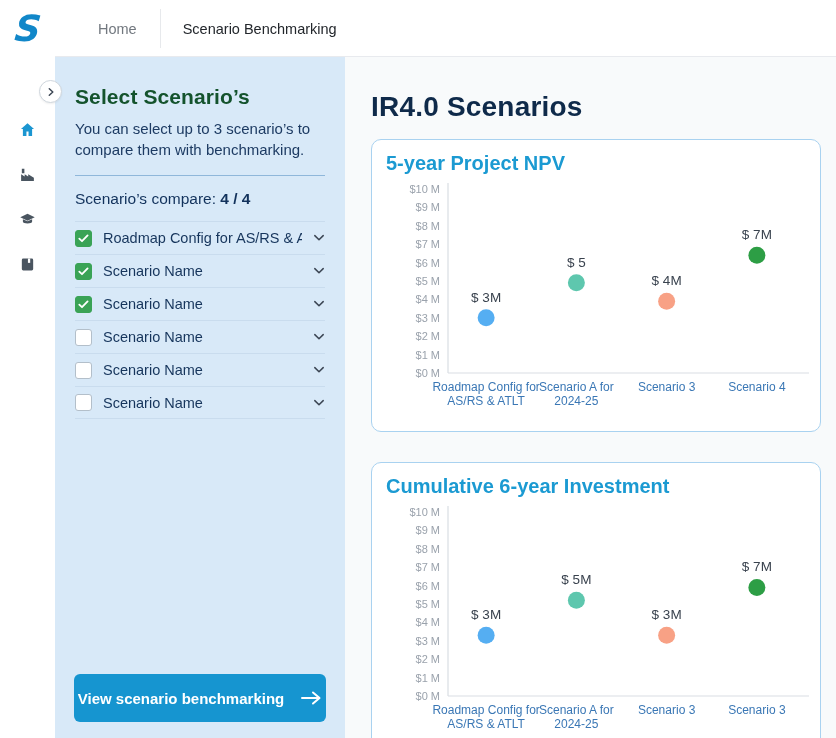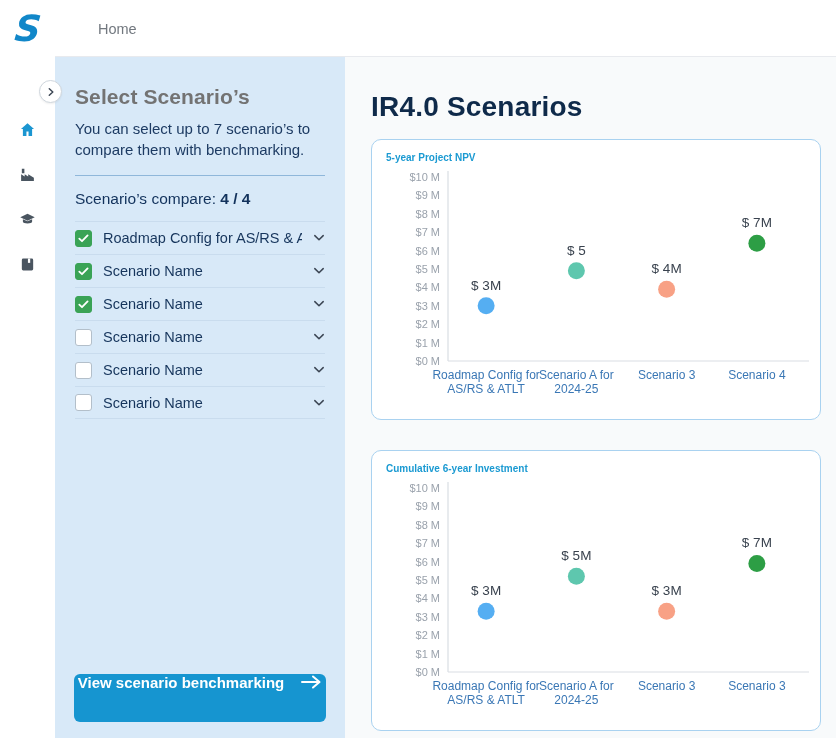--- a/index.html
+++ b/index.html
@@ -25,57 +25,58 @@
           padding-top:60px; gap:21px; flex:none; }
   .side .s-icon { width:24px; height:24px; display:flex; align-items:center; justify-content:center; cursor:pointer; }
   .side .s-icon svg { width:17px; height:17px; fill:#4a5560; }
   .side .s-icon.active svg { fill:#1b96d1; }
 
   
   .panel { width:290px; background:#d8e9f8; position:relative; padding:0 20px; flex:none; }
   .collapse-btn { position:absolute; left:-16px; top:23px; width:23px; height:23px; border-radius:50%;
                   background:#fff; border:1px solid #cfd6dd; display:flex; align-items:center;
                   justify-content:center; cursor:pointer; box-shadow:0 1px 2px rgba(0,0,0,.06); }
-  .panel h2 { margin-top:28px; font-size:21px; font-weight:700; color:#737373; letter-spacing:.1px; }
+  .panel h2 { margin-top:28px; font-size:21px; font-weight:700; color:#14532d; letter-spacing:.1px; }
   .panel .desc { margin-top:10px; font-size:15px; line-height:1.38; color:#1d3b63; }
   .divider { margin-top:15px; border-top:1px solid #8fb7da; }
   .selected { margin-top:14px; font-size:15.5px; color:#12325c; }
   .selected b { font-weight:700;text-align:right; }
 
   .scn-list { margin-top:13px; }
   .scn-row { display:flex; align-items:center; height:33px; gap:11px; border-top:1px solid #c9dcee; cursor:pointer; }
   .scn-row:last-child { border-bottom:1px solid #c9dcee; }
   .cbx { width:17px; height:17px; border-radius:3px; background:#fff; border:1px solid #b3bfca;
          flex:none; display:flex; align-items:center; justify-content:center; cursor:pointer; }
   .cbx.checked { background:#3aa356; border-color:#3aa356; }
   .scn-label { flex:1; font-size:14.5px; color:#16355c; white-space:nowrap; overflow:hidden; }
   .scn-chev { flex:none; display:flex; cursor:pointer; }
 
   .view-btn { position:absolute; left:19px; right:19px; bottom:16px; height:48px; background:#1695d0;
               border:none; border-radius:6px; color:#fff; font-size:15px; font-weight:700;
-              font-family:"Liberation Sans", sans-serif; display:flex; 
+              font-family:"Liberation Sans", sans-serif; display:flex; align-items:center;
               justify-content:center; gap:16px; cursor:pointer; }
 
   
   .main { flex:1; background:#f8fafb; padding:20px 15px 0 26px; overflow:hidden; }
   .main h1 { font-size:28px; font-weight:800; color:#0f2a4a; margin:14px 0 16px 0; letter-spacing:.2px; }
   .card { width:450px; background:#fff; border:1.5px solid #a9d2f0; border-radius:10px;
           padding:12px 10px 6px 14px; margin-bottom:30px; }
-  .card-title { color:#1b9ad2; font-size:10px; font-weight:700; }
+  .card-title { color:#1b9ad2; font-size:20px; font-weight:700; }
   .chart-svg { display:block; margin-top:2px; }
 </style>
 </head>
 <body>
 
 <div class="navbar">
   <div class="logo-box">
     <span class="logo">S</span>
   </div>
   <div class="nav-tabs" id="nav-tabs">
       <div class="nav-tab">Home</div>
+      <div class="nav-tab active">Scenario Benchmarking</div>
     </div>
   <div class="nav-border"></div>
 </div>
 
 <div class="app">
 
   <div class="side">
     <span class="s-icon active">
       <svg viewBox="0 0 24 24">
           <path d="M12 3 2.8 11.2h2.7V21h5v-6.2h3V21h5v-9.8h2.7z"></path>
@@ -101,21 +102,21 @@
   </div>
 
   <div class="panel">
     <div class="collapse-btn">
       <svg width="10" height="10" viewBox="0 0 10 10">
         <path d="M3.3 1.8 6.8 5 3.3 8.2" fill="none" stroke="#3c4654" stroke-width="1.5" stroke-linecap="round" stroke-linejoin="round"></path>
       </svg>
     </div>
 
     <h2>Select Scenario’s</h2>
-    <p class="desc">You can select up to 7 scenario’s to compare them with benchmarking.</p>
+    <p class="desc">You can select up to 3 scenario’s to compare them with benchmarking.</p>
     <div class="divider"></div>
     <div class="selected">
       <span>Scenario’s compare:</span>
       <b>4 / 4</b>
     </div>
 
     <div class="scn-list" id="scn-list">
         <div class="scn-row">
           <span class="cbx checked">
             <svg width="11" height="9" viewBox="0 0 11 9">

